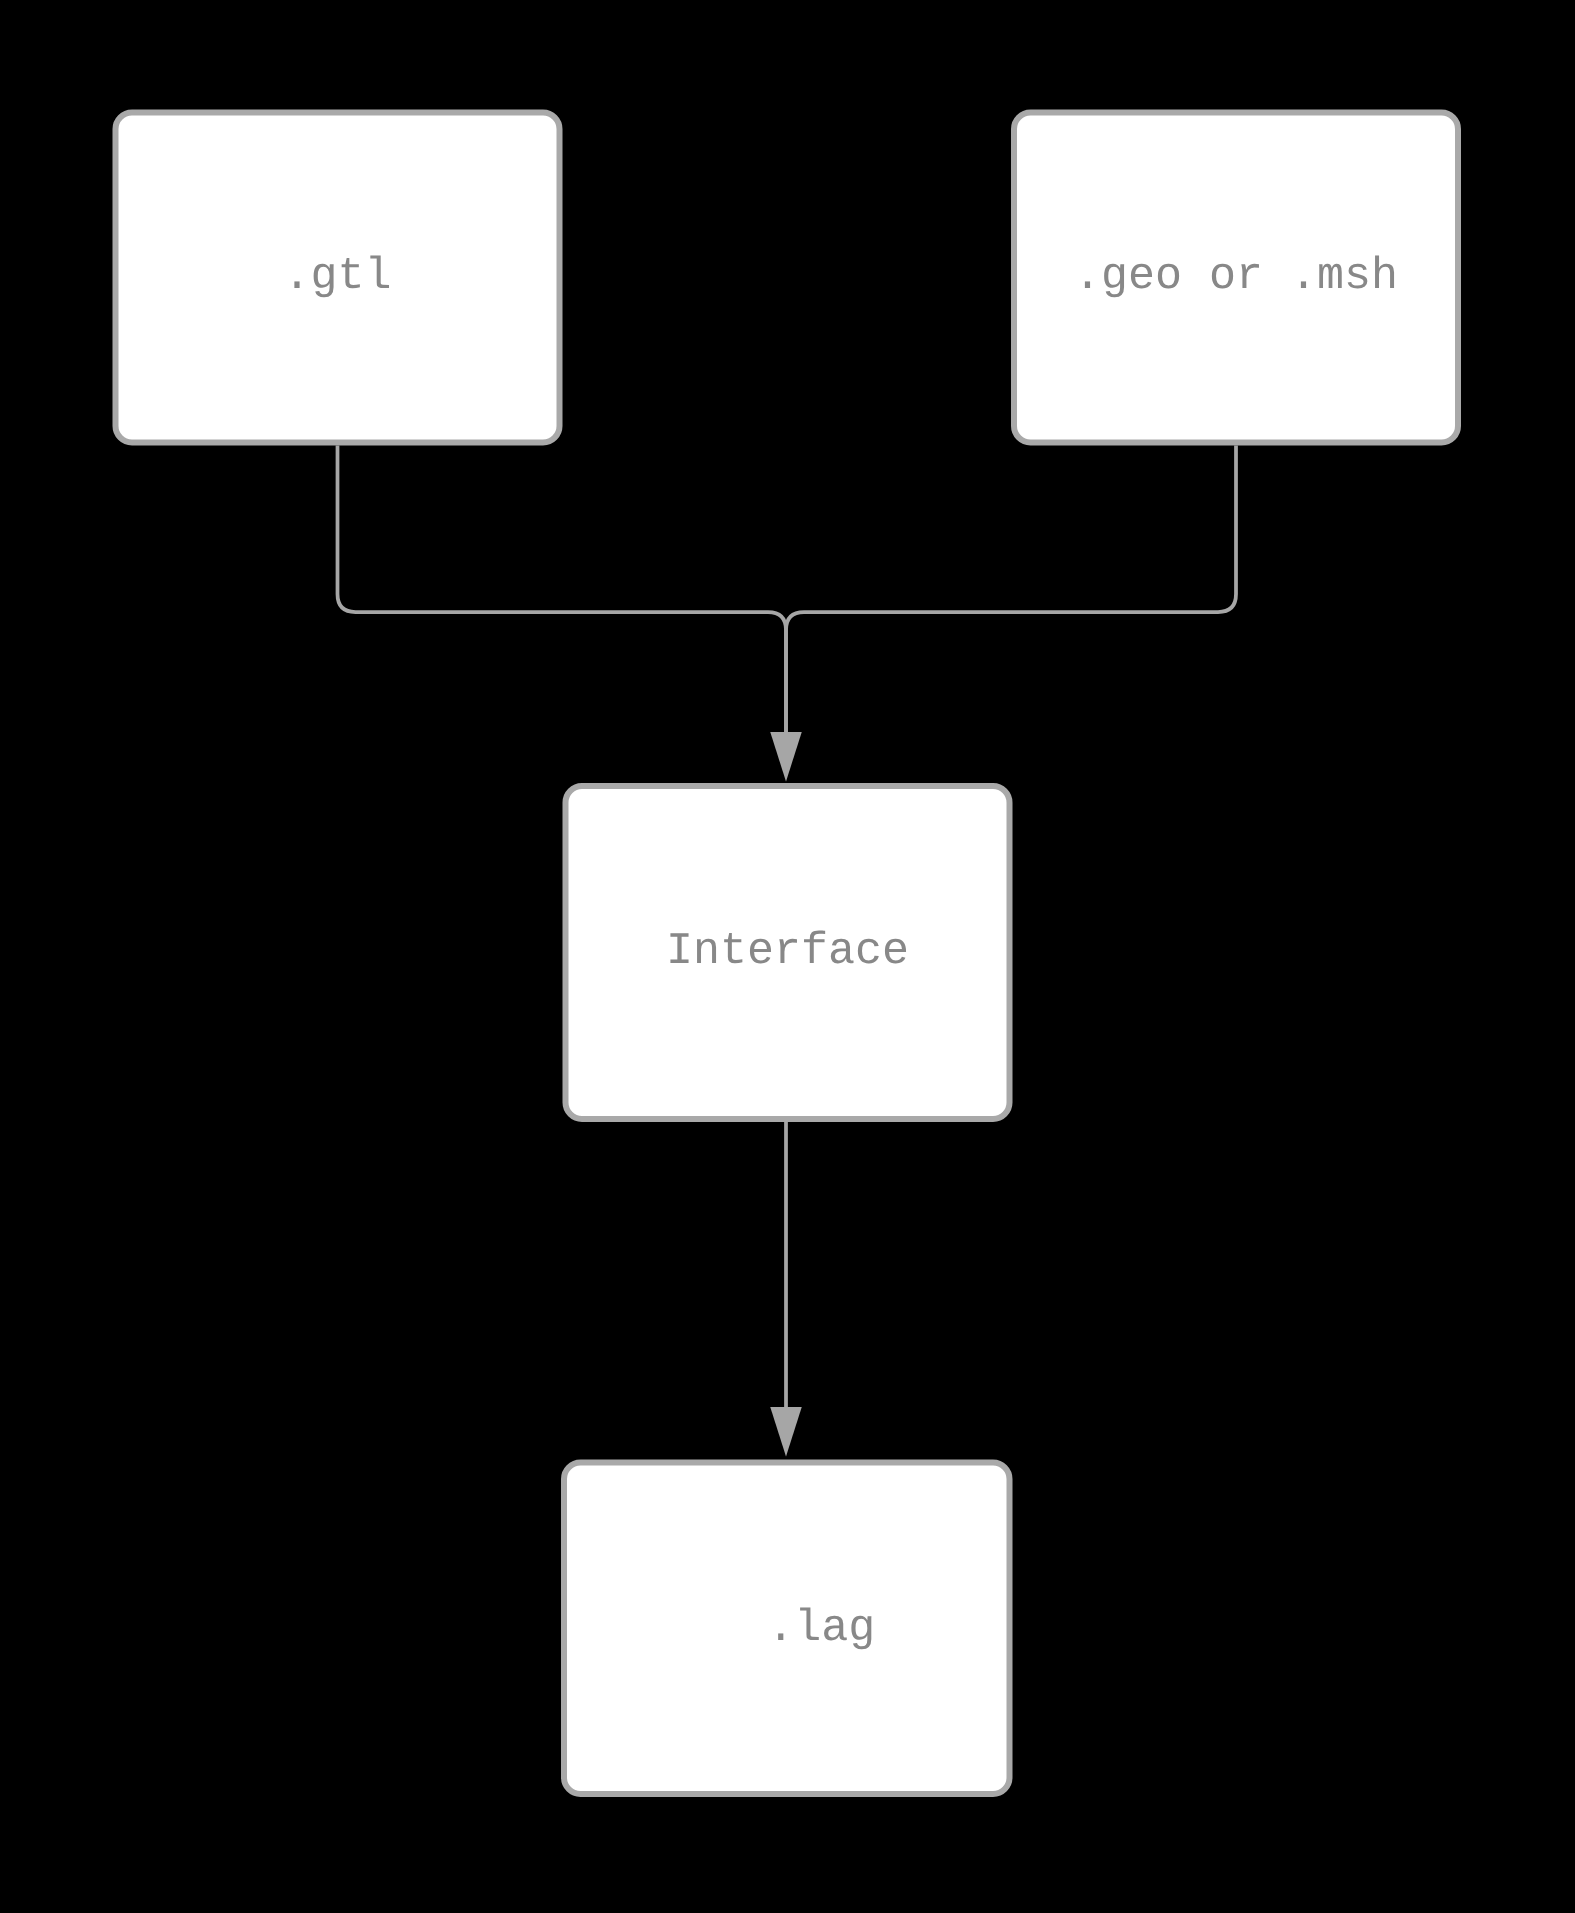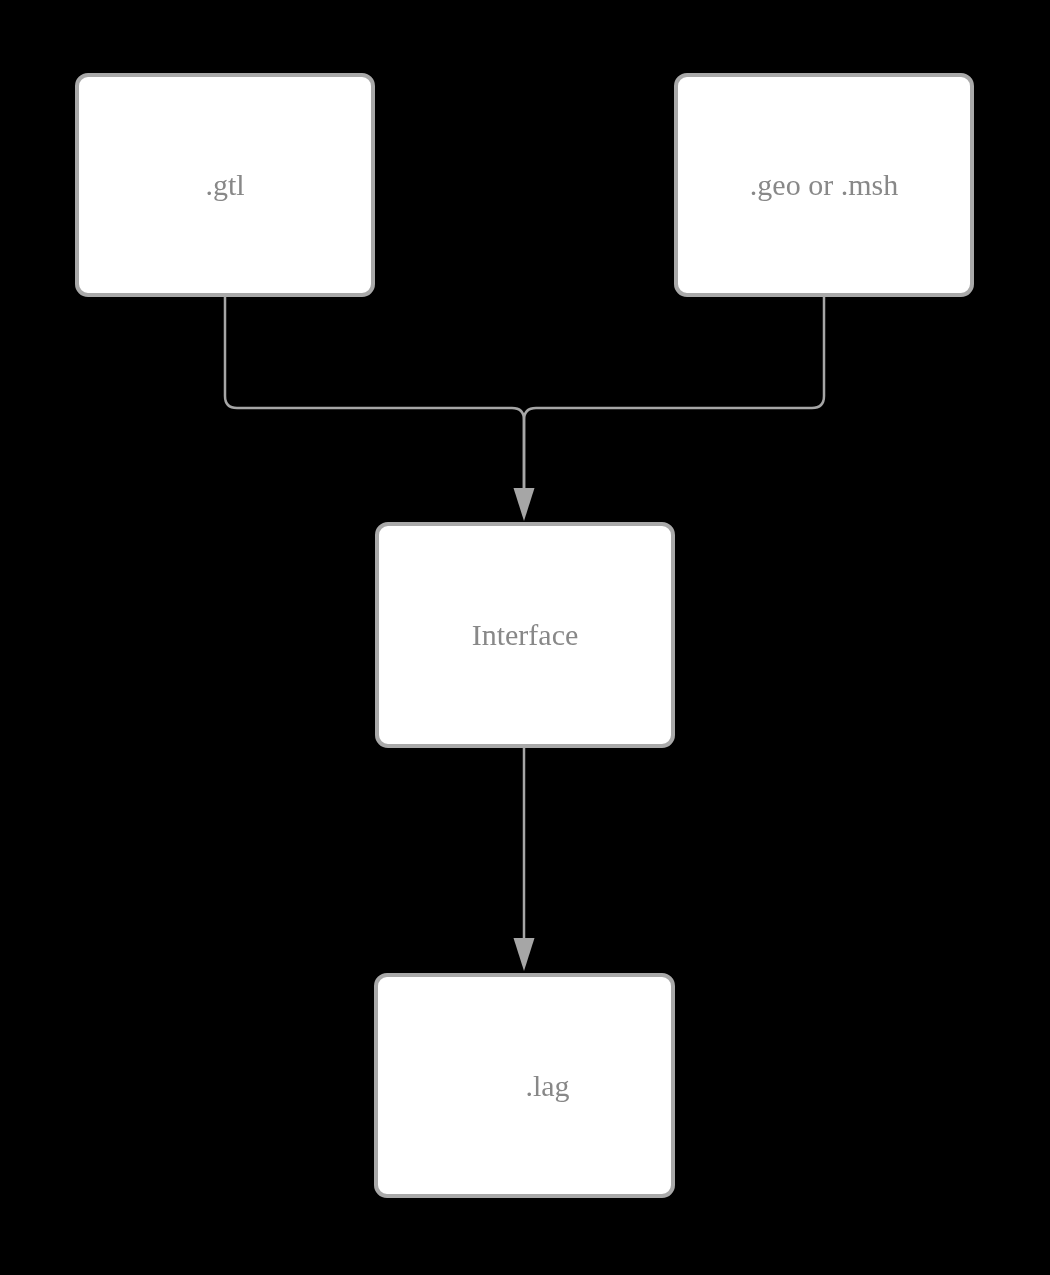--- a/index.html
+++ b/index.html
@@ -13,21 +13,21 @@
     margin: 0;
     padding: 0;
     background: var(--bg);
   }
   .canvas {
     position: relative;
     width: 1050px;
     height: 1275px;
     background: var(--bg);
     overflow: hidden;
-    font-family: Liberation Serif, serif;
+    font-family: Liberation Mono, monospace;
   }
   .edge-layer {
     position: absolute;
     left: 0;
     top: 0;
     width: 1050px;
     height: 1275px;
   }
   .edge-layer path {
     fill: none;

